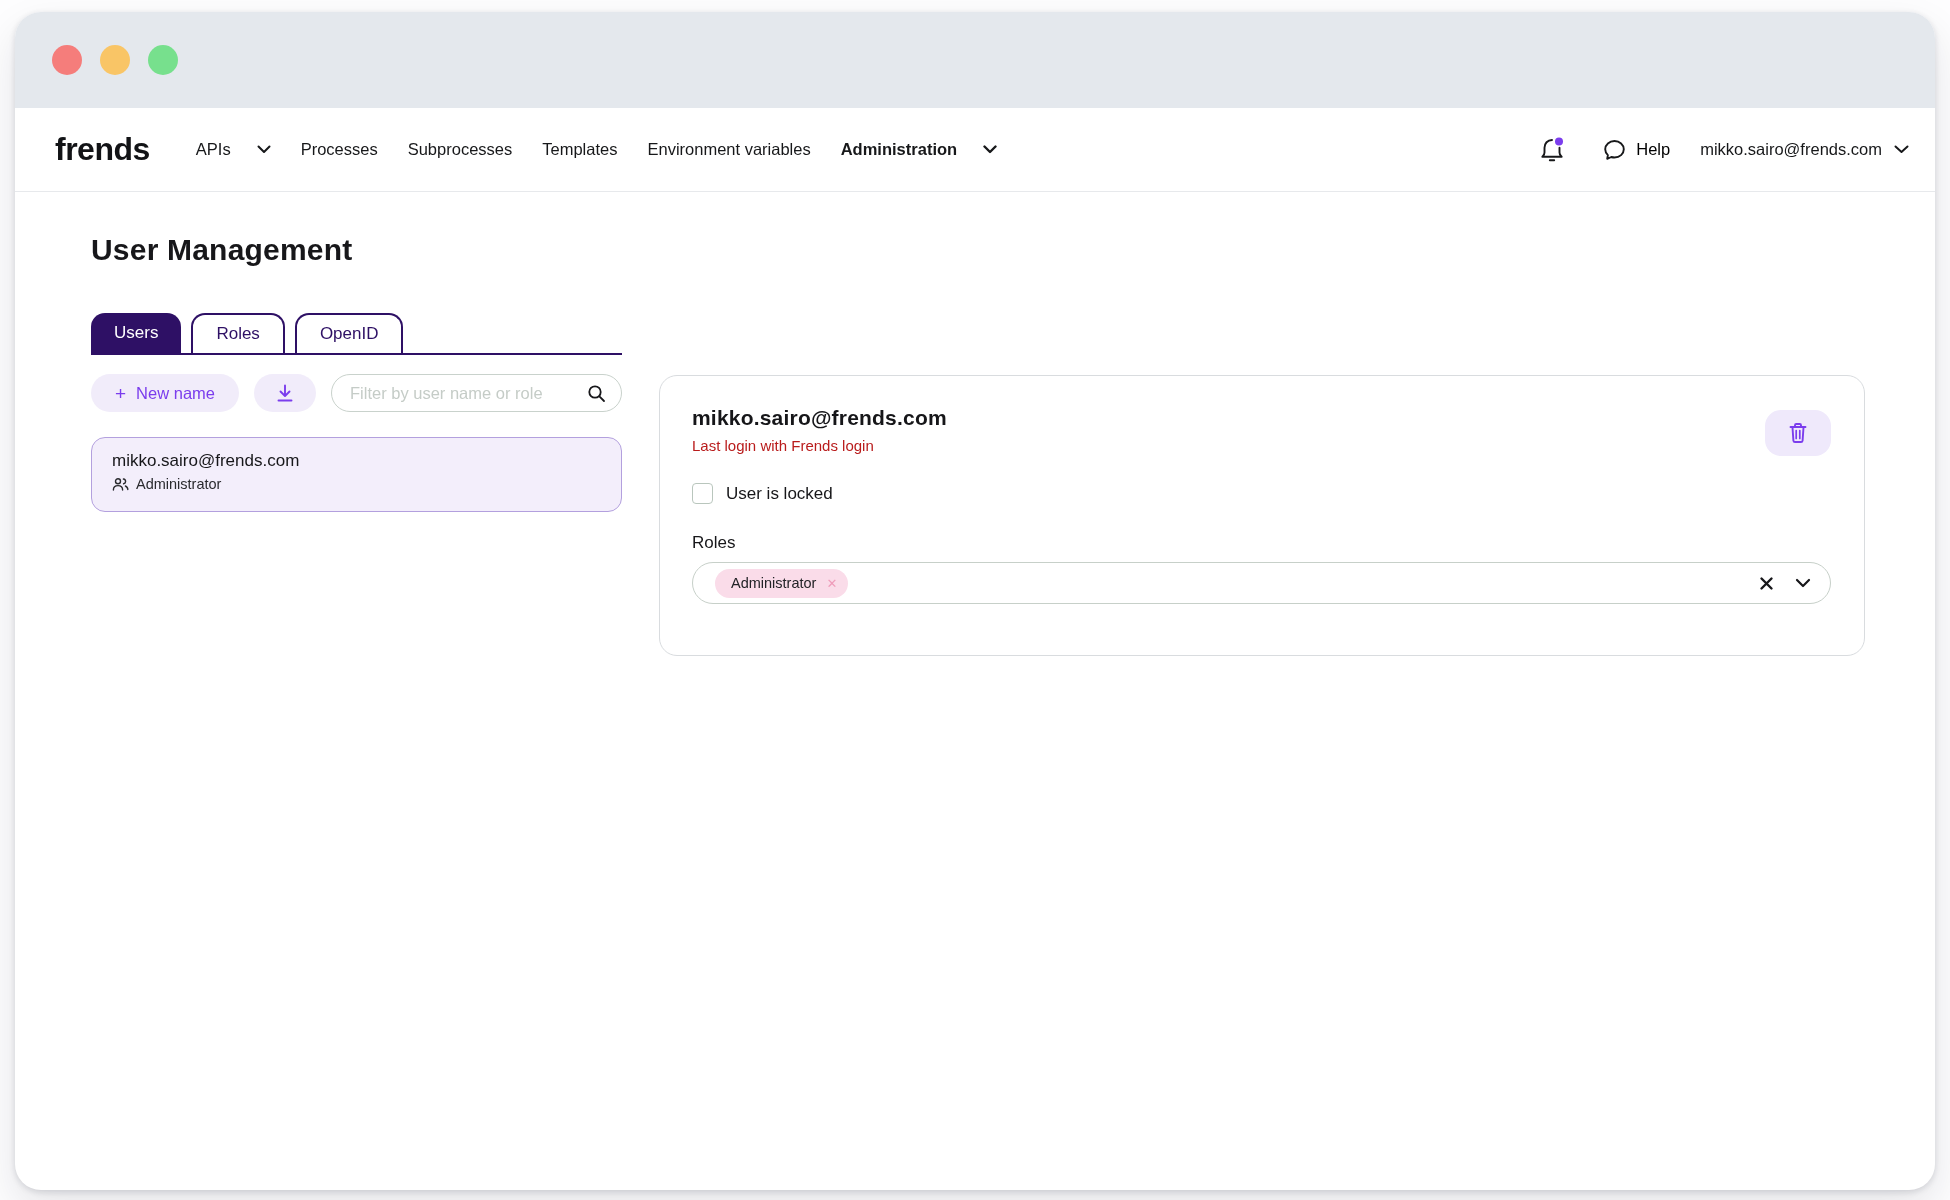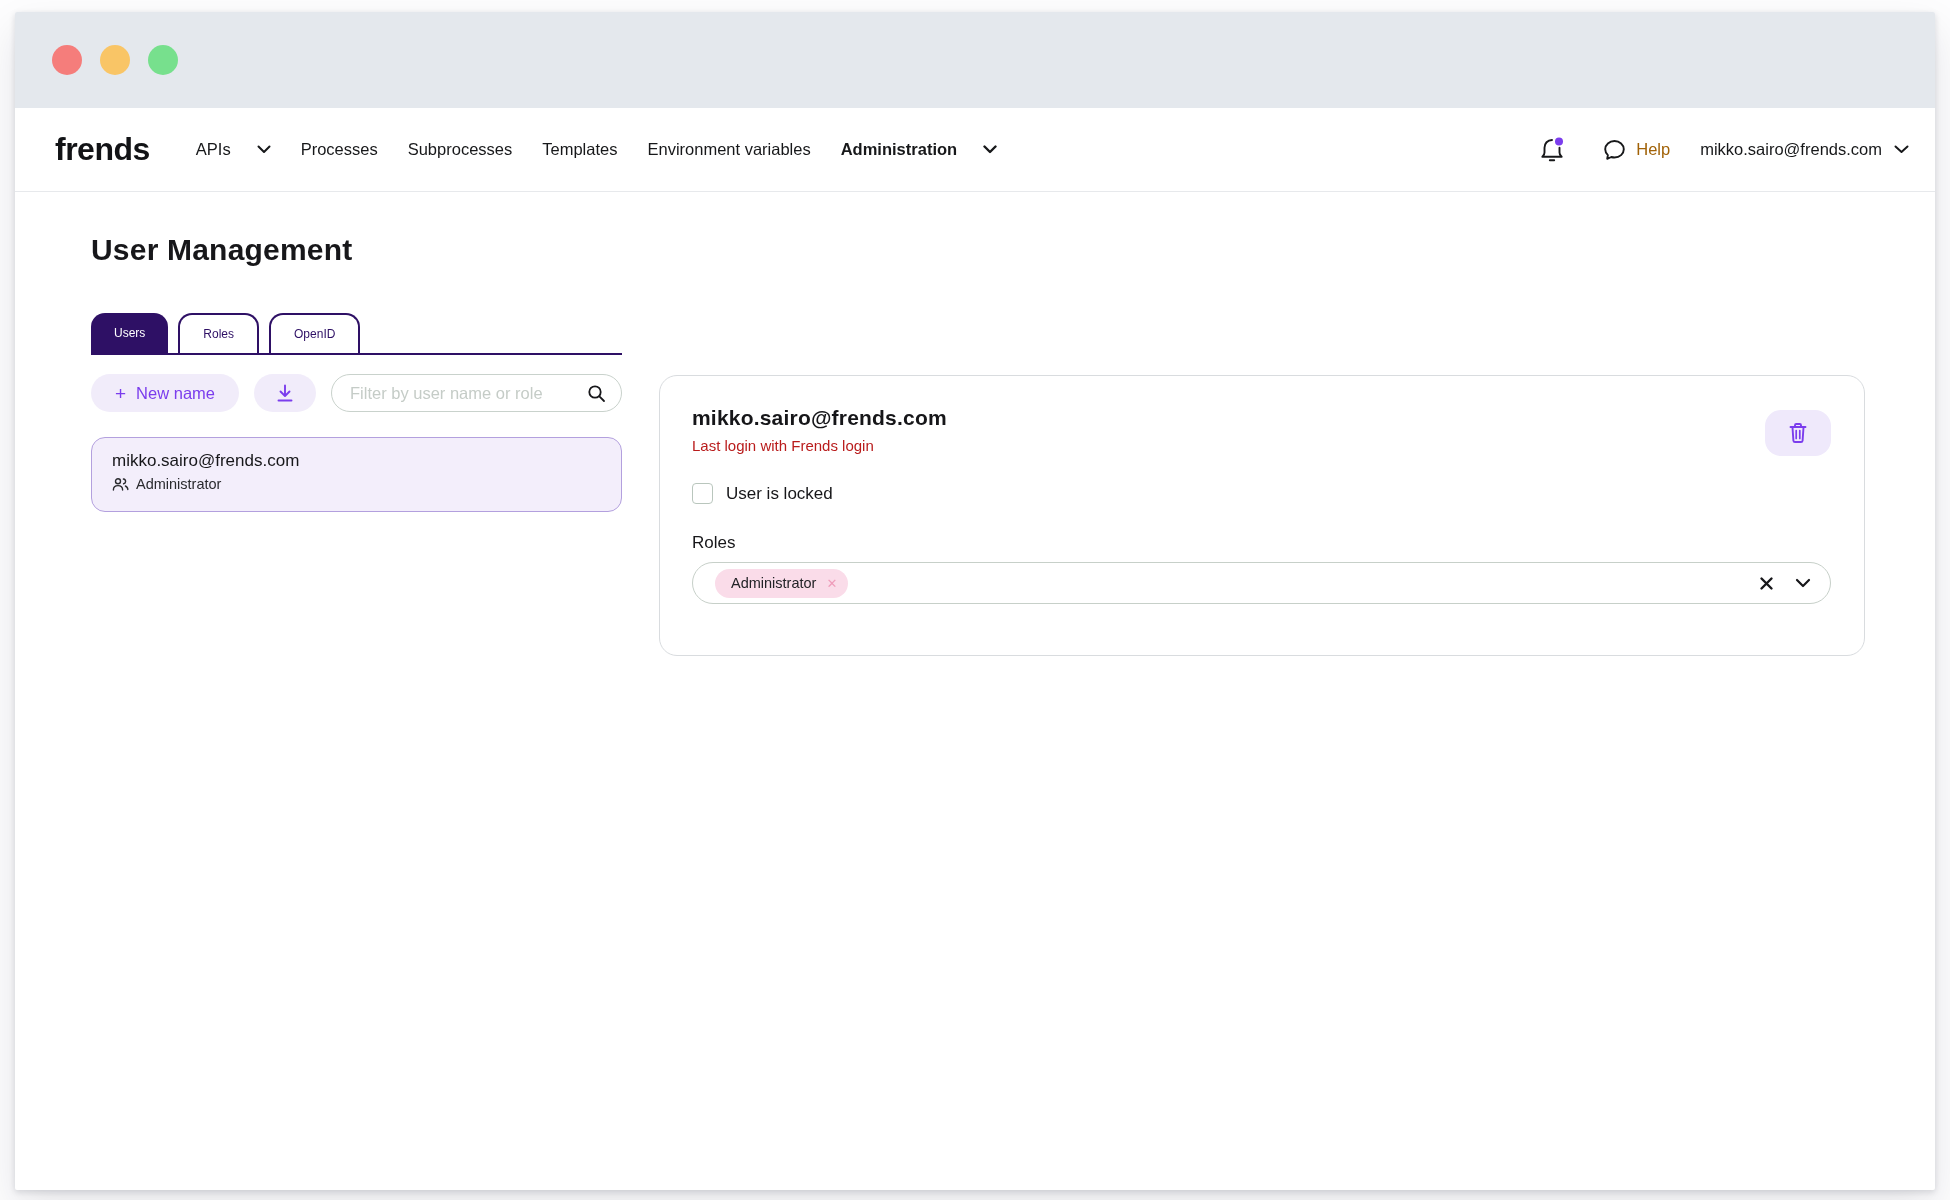--- a/index.html
+++ b/index.html
@@ -2,21 +2,21 @@
 <html><head>
 <meta charset="utf-8">
 <style>
   * { margin: 0; padding: 0; box-sizing: border-box; }
   html, body { width: 1950px; height: 1200px; background: #fdfdfe; font-family: "Liberation Sans", "DejaVu Sans", sans-serif; }
   .stage { position: relative; width: 1950px; height: 1200px; overflow: hidden; }
 
   
   .window {
     position: absolute; left: 15px; top: 12px; width: 1920px; height: 1178px;
-    background: #ffffff; border-radius: 2px; overflow: hidden;
+    background: #ffffff; border-radius: 26px; overflow: hidden;
     box-shadow: 0 2px 6px rgba(16,24,40,.14), 0 18px 42px rgba(16,24,40,.10);
     display: flex; flex-direction: column;
   }
   .titlebar {
     height: 96px; flex: none; background: #e4e8ed;
     display: flex; align-items: center; padding-left: 37px; gap: 18px;
   }
   .light { width: 30px; height: 30px; border-radius: 50%; }
   .light.red { background: #f57d7b; }
   .light.yellow { background: #f9c566; }
@@ -26,37 +26,37 @@
   .navbar {
     height: 84px; flex: none; background: #fff; border-bottom: 1px solid #e7e9ec;
     display: flex; align-items: center; padding: 0 26px 0 40px;
   }
   .logo { font-size: 32px; font-weight: 600; letter-spacing: -0.5px; color: #121316; }
   .nav-items { display: flex; align-items: center; gap: 30px; margin-left: 46px; }
   .nav-item { display: flex; align-items: center; gap: 26px; font-size: 16.5px; color: #17181a; cursor: pointer; white-space: nowrap; }
   .nav-item.bold { font-weight: 700; }
   .nav-right { margin-left: auto; display: flex; align-items: center; }
   .bell-wrap { position: relative; display: flex; }
-  .help-group { display: flex; align-items: center; gap: 10px; margin-left: 38px; font-size: 16.5px; color: #a16207; cursor: pointer; }
+  .help-group { display: flex; align-items: center; gap: 10px; margin-left: 38px; font-size: 16.5px; color: #000000; cursor: pointer; }
   .user-group { display: flex; align-items: center; gap: 12px; margin-left: 30px; font-size: 16.5px; color: #17181a; cursor: pointer; }
   svg.ic { display: block; }
 
   
   .content { flex: 1; padding: 31px 70px 0 76px; }
   .breadcrumb { font-size: 17px; color: #222226; }
   .page-title { margin-top: 10px; font-size: 30px; font-weight: 600; letter-spacing: .2px; color: #17171a; }
 
   .main-row { display: flex; align-items: flex-start; margin-top: 46px; }
   .left-col { width: 531px; flex: none; }
 
   
   .tabs { display: flex; gap: 10px; border-bottom: 2px solid #2e1065; align-items: flex-end; }
   .tab {
     height: 40px; display: flex; align-items: center; justify-content: center;
-    font-size: 12px; border-radius: 14px 14px 0 0; cursor: pointer; white-space: nowrap;
+    font-size: 17px; border-radius: 14px 14px 0 0; cursor: pointer; white-space: nowrap;
   }
   .tab.active { background: #2e1065; color: #ffffff; padding: 0 23px; }
   .tab.inactive { background: #fff; color: #2e1065; border: 2px solid #2e1065; border-bottom: none; padding: 0 23px; }
 
   
   .toolbar { display: flex; gap: 15px; margin-top: 19px; height: 38px; }
   .btn-newuser {
     background: #f1ecfa; color: #7b3ded; border: none; border-radius: 19px;
     font-size: 16.5px; font-family: inherit; padding: 0 24px; display: flex; align-items: center; gap: 10px; cursor: pointer;
   }

